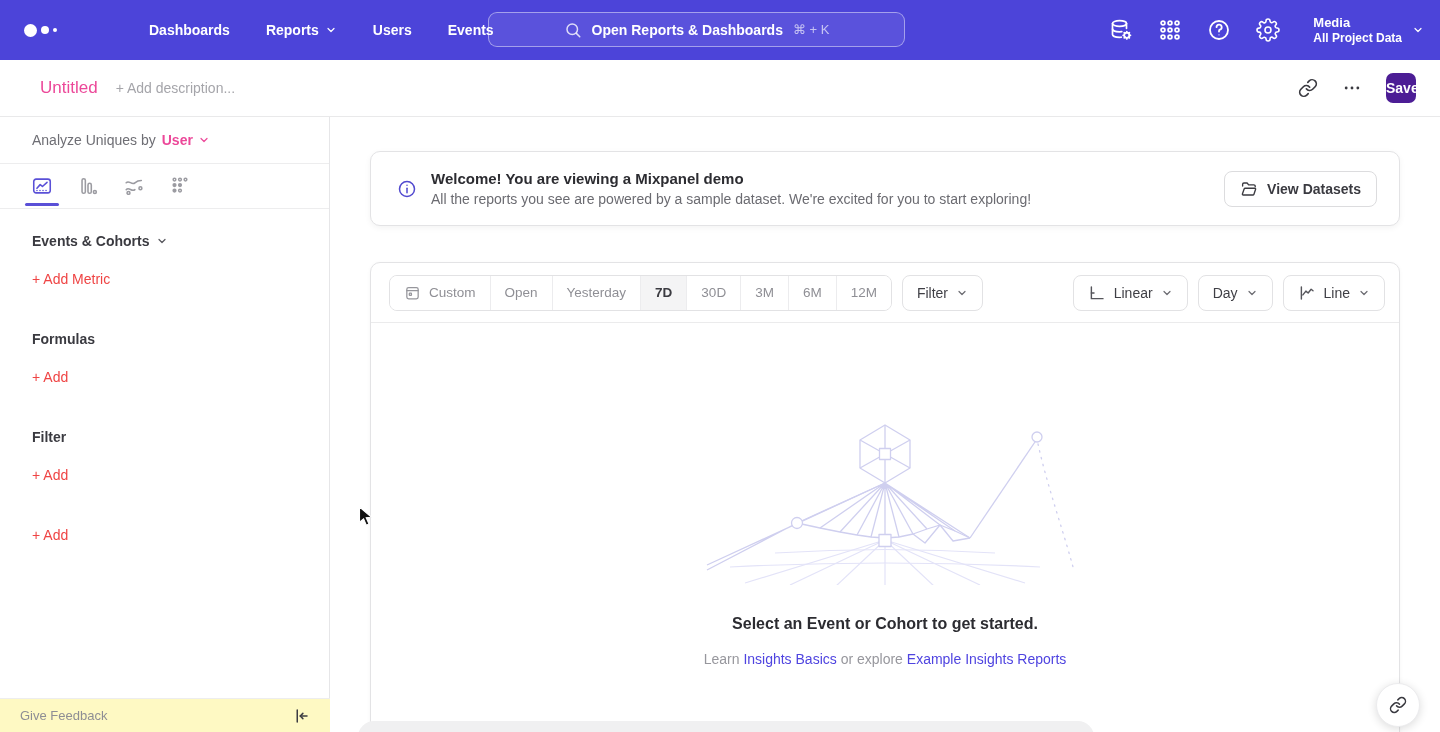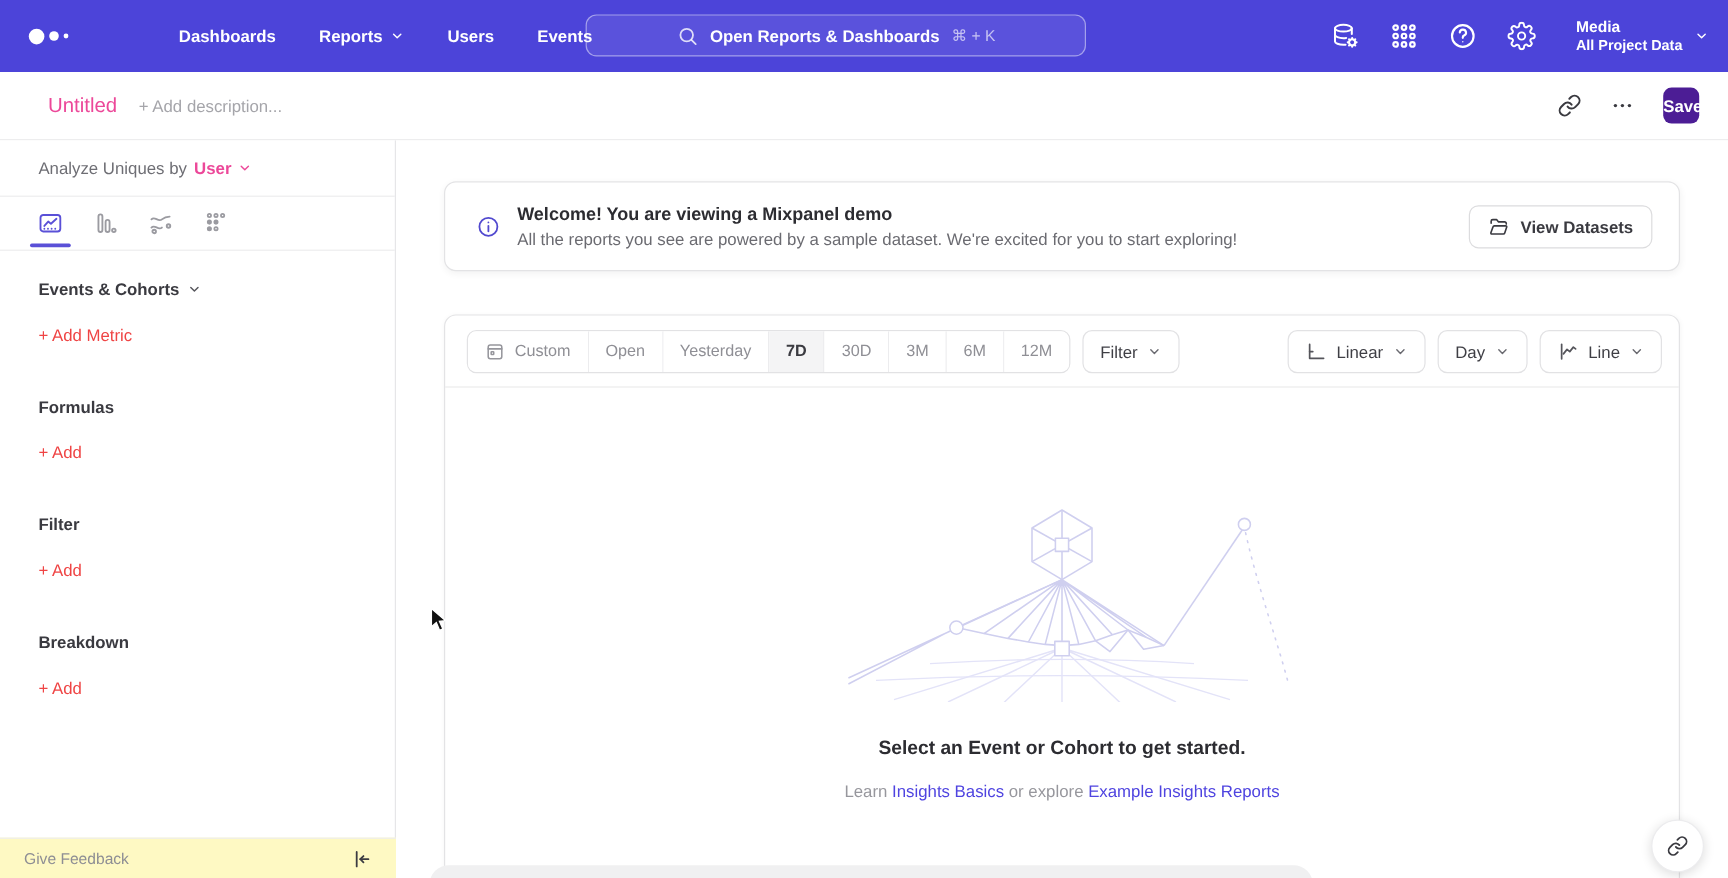--- a/index.html
+++ b/index.html
@@ -281,23 +281,20 @@
           </div>
         <div class="add-row">+ Add</div>
       </div>
       <div class="side-section">
         <div class="sec-title">
             <span>Filter</span>
           </div>
         <div class="add-row">+ Add</div>
       </div>
       <div class="side-section">
-        <div class="sec-title">
-            <span>Breakdown</span>
-          </div>
         <div class="add-row">+ Add</div>
       </div>
     </div>
 
     <div class="side-footer">
       <span class="feedback">Give Feedback</span>
       <svg class="collapse" viewBox="0 0 24 24" fill="none" stroke="currentColor" stroke-width="2" stroke-linecap="round" stroke-linejoin="round">
         <path d="M7 4v16"></path>
           <path d="M20 12H11"></path>
           <path d="M14.5 8.5 11 12l3.5 3.5"></path>

